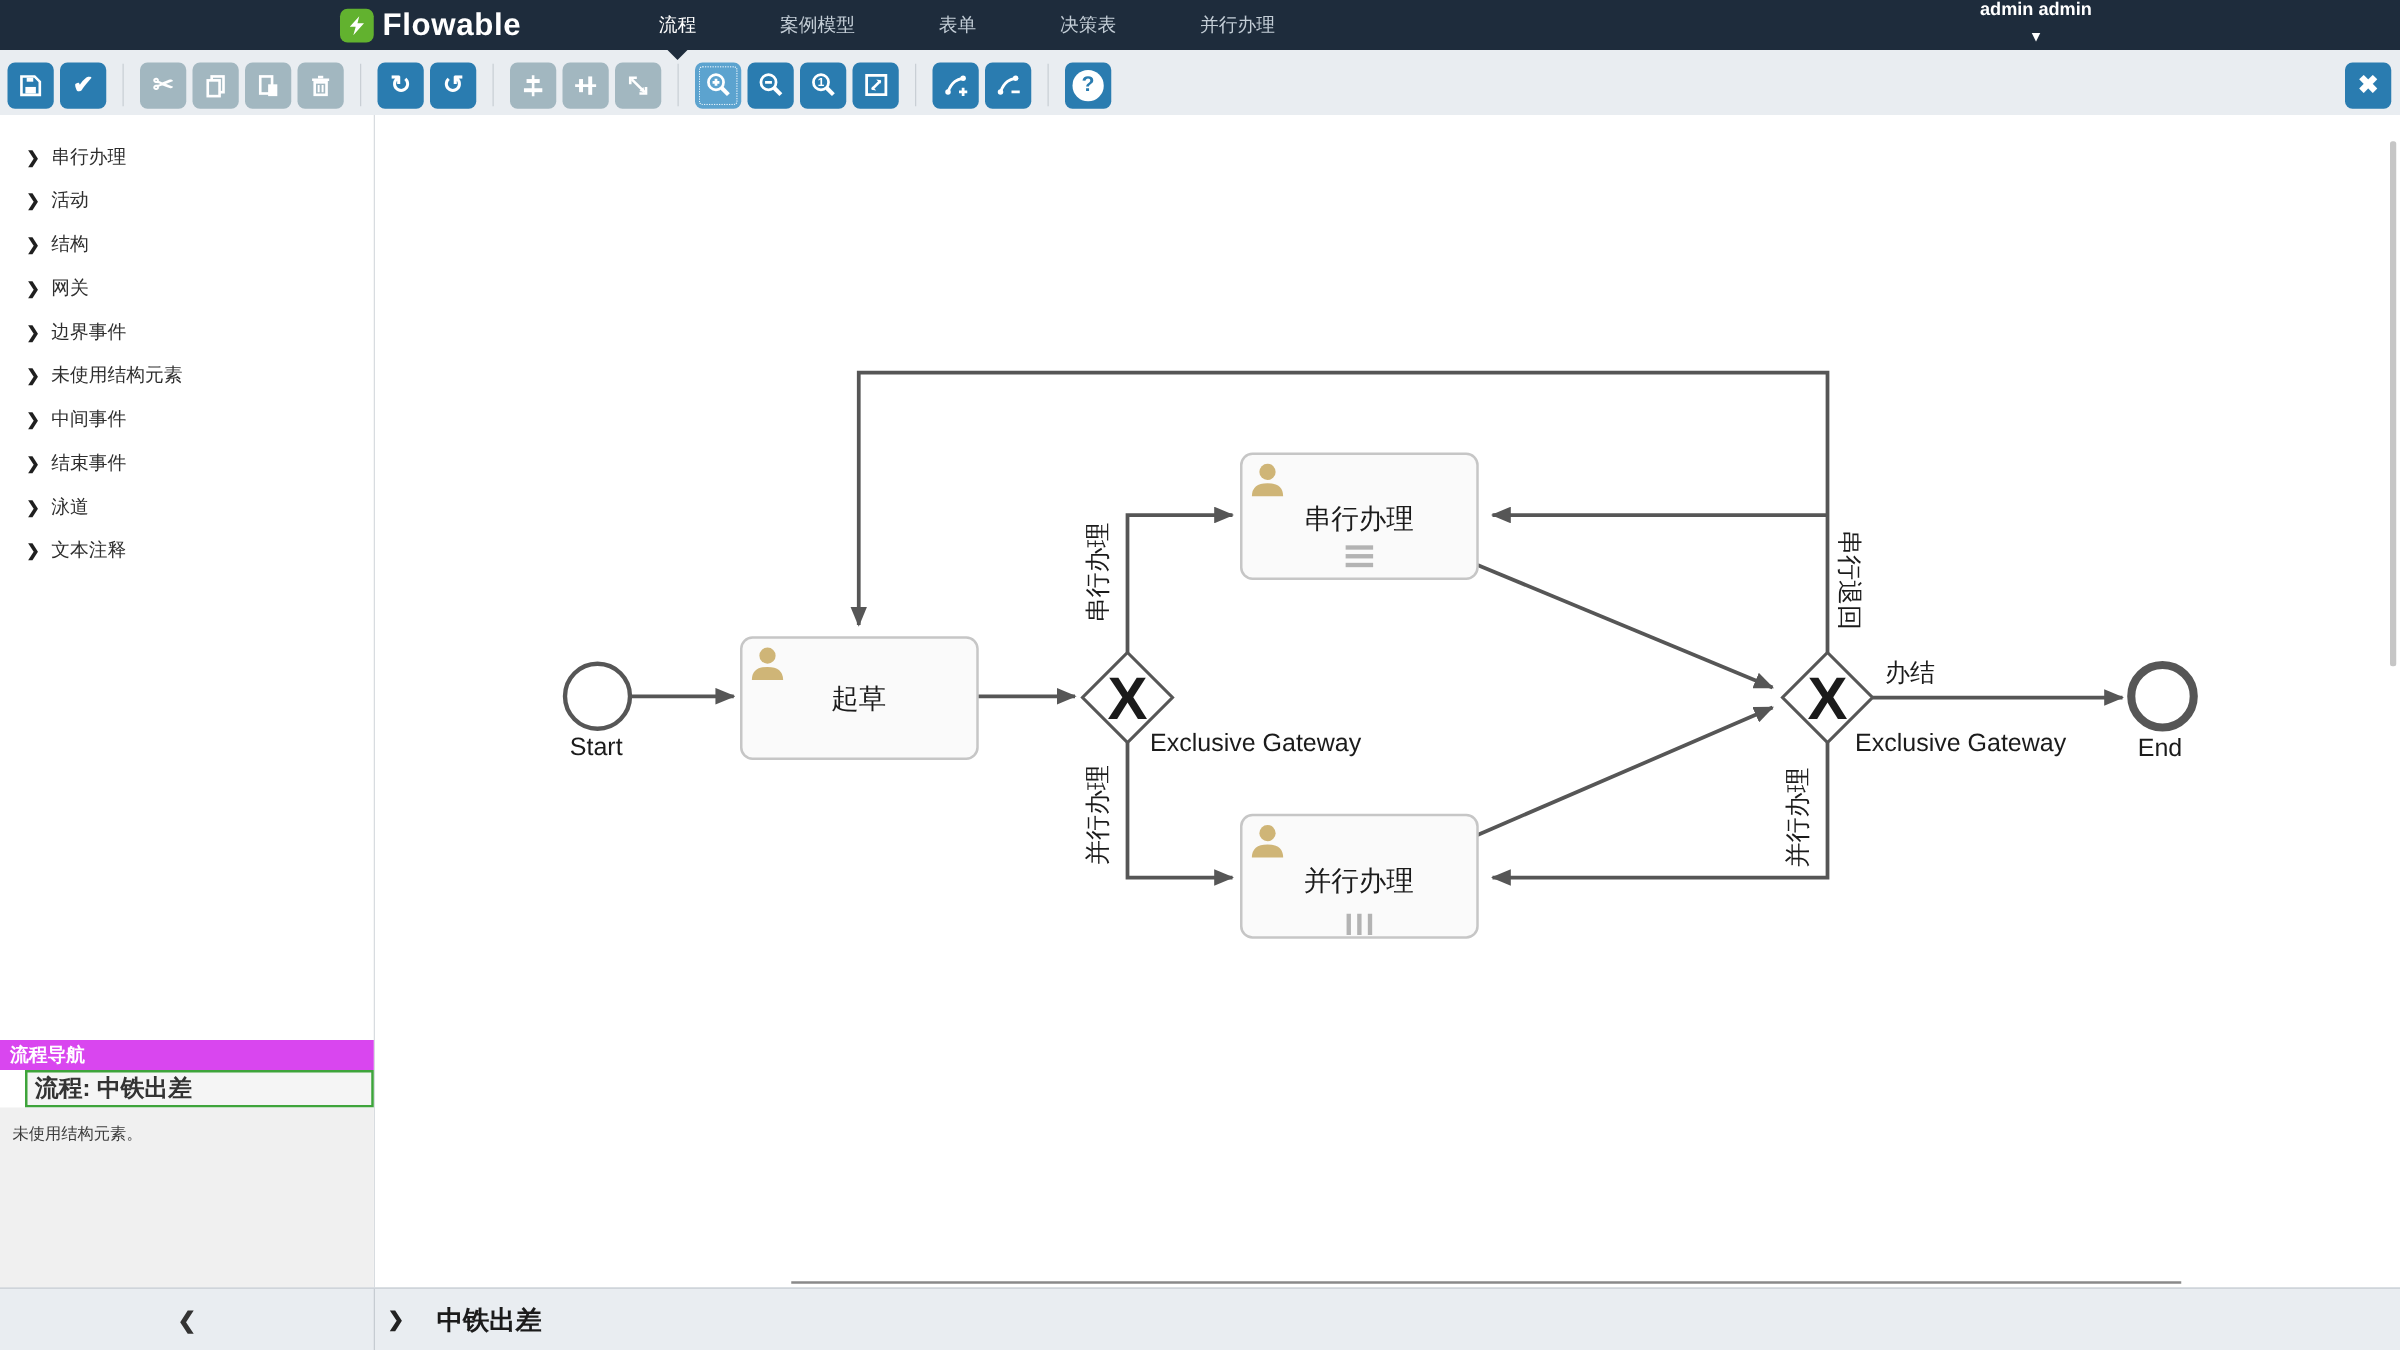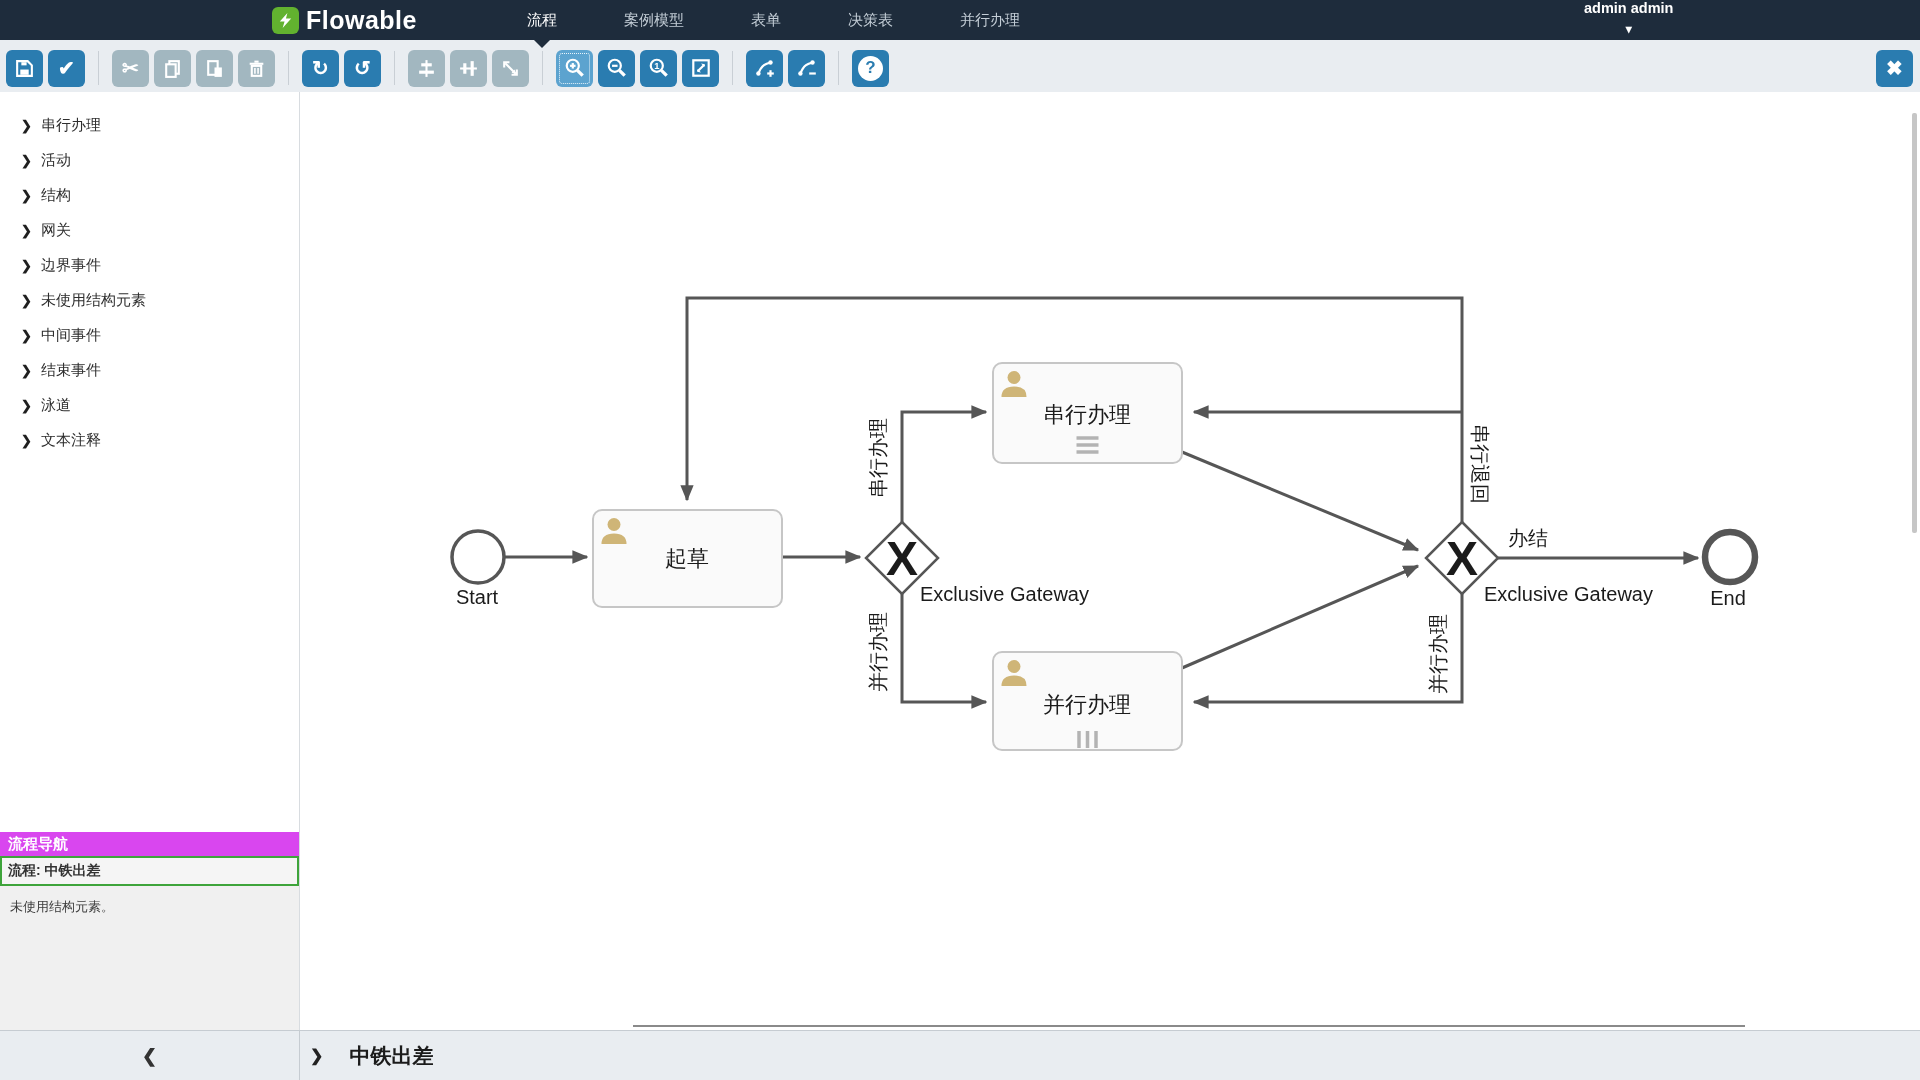--- a/index.html
+++ b/index.html
@@ -40,21 +40,21 @@
     border-right:1px solid #d8dce0; }
   .palette { padding-top:16px; }
   .pal-item { height:35px; display:flex; align-items:center; padding-left:21px; gap:9px;
     font-size:15px; color:#2e2e2e; cursor:pointer; }
   .pal-item .chev { font-size:13px; font-weight:bold; color:#1f1f1f; }
 
   .navigator { position:absolute; left:0; top:740px; width:299px; }
   .nav-header { height:24px; background:#d946ef; color:#fff; font-weight:bold; font-size:15px;
     display:flex; align-items:center; padding-left:8px; }
   .nav-current { height:30px; background:#f5f5f5; border:2px solid #3ea43b;
-    display:flex; align-items:center; padding-left:6px; font-size:14px; font-weight:bold; color:#333; cursor:pointer; }
+    display:flex; align-items:center; padding-left:6px; font-size:19px; font-weight:bold; color:#333; cursor:pointer;margin-left:20px; }
   .nav-note { height:144px; background:#f0f0f0; font-size:13px; color:#3c3c3c; padding:12px 0 0 10px; }
 
   
   .canvas { position:absolute; left:300px; top:92px; width:1620px; height:938px; background:#fff; overflow:hidden; }
   .canvas text { font-family:"Liberation Sans", sans-serif; fill:#1b1b1b; }
 
   
   .footer { position:absolute; left:0; top:1030px; width:1920px; height:50px; background:#e9edf1;
     border-top:1px solid #c6ccd2; display:flex; }
   .footer-left { width:300px; border-right:1px solid #c6ccd2; display:flex; align-items:center; justify-content:center; }

